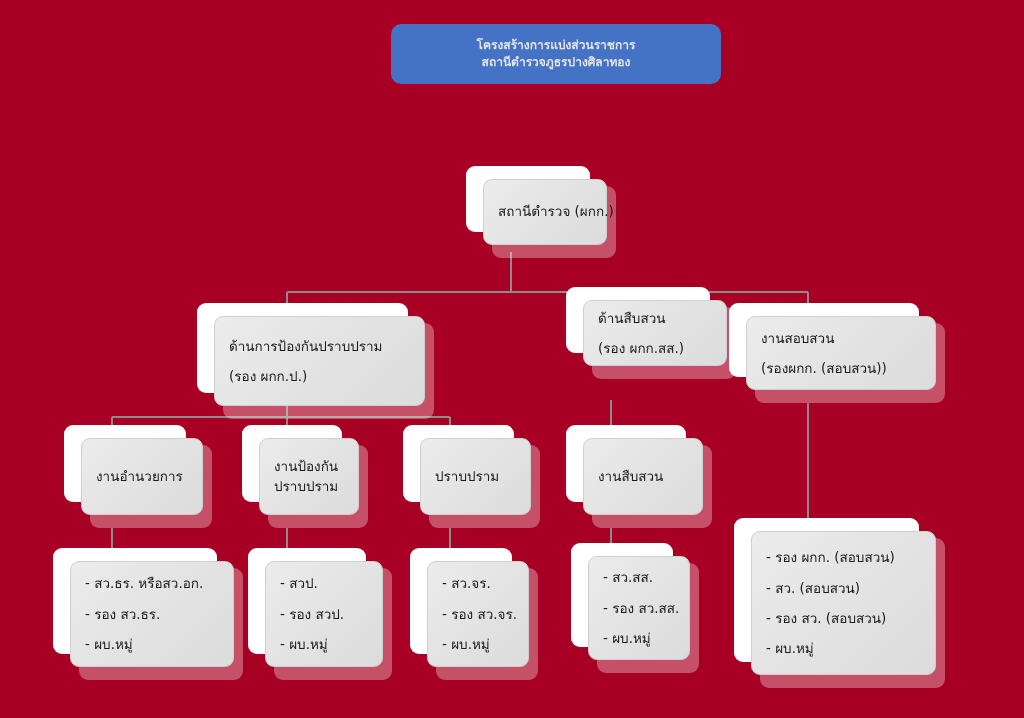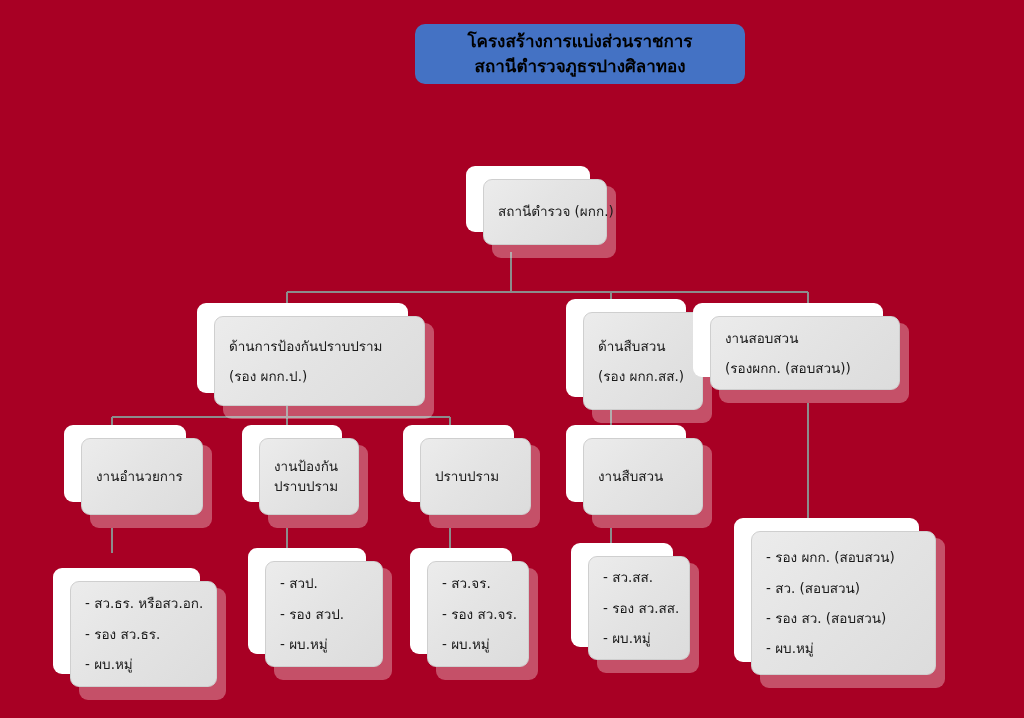--- a/index.html
+++ b/index.html
@@ -24,30 +24,29 @@
 
   
   .title-banner {
     position: absolute;
     left: 391px;
     top: 24px;
     width: 330px;
     height: 60px;
     background: #4472C4;
     border-radius: 10px;
-    color: #000000;
-    font-size: 17px;
+    color: #e5e5e5;
+    font-size: 12px;
     font-weight: bold;
     display: flex;
     flex-direction: column;
     align-items: center;
     justify-content: center;
     line-height: 1.45;
     text-align: center;
-    margin-left: 24px;
   }
   .title-line { display: block; }
 
   
   #connectors {
     position: absolute;
     left: 0; top: 0;
     width: 1024px;
     height: 718px;
     pointer-events: none;
@@ -156,30 +155,30 @@
 
   <div class="node spaced" style="left:177px; top:303px; width:237px; height:116px;">
     <div class="card-white"></div>
     <div class="card-shadow"></div>
     <div class="card-main">
       <div class="node-line">ด้านการป้องกันปราบปราม</div>
       <div class="node-line">(รอง ผกก.ป.)</div>
     </div>
   </div>
 
-  <div class="node spaced" style="left:546px; top:299px; width:146px; height:124px;">
+  <div class="node spaced" style="left:546px; top:287px; width:146px; height:92px;padding-left:24px;">
     <div class="card-white"></div>
     <div class="card-shadow"></div>
     <div class="card-main">
       <div class="node-line">ด้านสืบสวน</div>
       <div class="node-line">(รอง ผกก.สส.)</div>
     </div>
   </div>
 
-  <div class="node spaced" style="left:673px; top:303px; width:216px; height:100px;">
+  <div class="node spaced" style="left:709px; top:303px; width:216px; height:100px;">
     <div class="card-white"></div>
     <div class="card-shadow"></div>
     <div class="card-main">
       <div class="node-line">งานสอบสวน</div>
       <div class="node-line">(รองผกก. (สอบสวน))</div>
     </div>
   </div>
 
   <div class="node" style="left:44px; top:425px; width:148px; height:103px;">
     <div class="card-white"></div>
@@ -207,21 +206,21 @@
   </div>
 
   <div class="node" style="left:546px; top:425px; width:146px; height:103px;">
     <div class="card-white"></div>
     <div class="card-shadow"></div>
     <div class="card-main">
       <div class="node-line">งานสืบสวน</div>
     </div>
   </div>
 
-  <div class="node spaced" style="left:33px; top:568px; width:173px; height:132px;">
+  <div class="node spaced" style="left:33px; top:548px; width:173px; height:132px;padding-left:17px;">
     <div class="card-white"></div>
     <div class="card-shadow"></div>
     <div class="card-main">
       <div class="node-line">- สว.ธร. หรือสว.อก.</div>
       <div class="node-line">- รอง สว.ธร.</div>
       <div class="node-line">- ผบ.หมู่</div>
     </div>
   </div>
 
   <div class="node spaced" style="left:228px; top:548px; width:144px; height:132px;">

